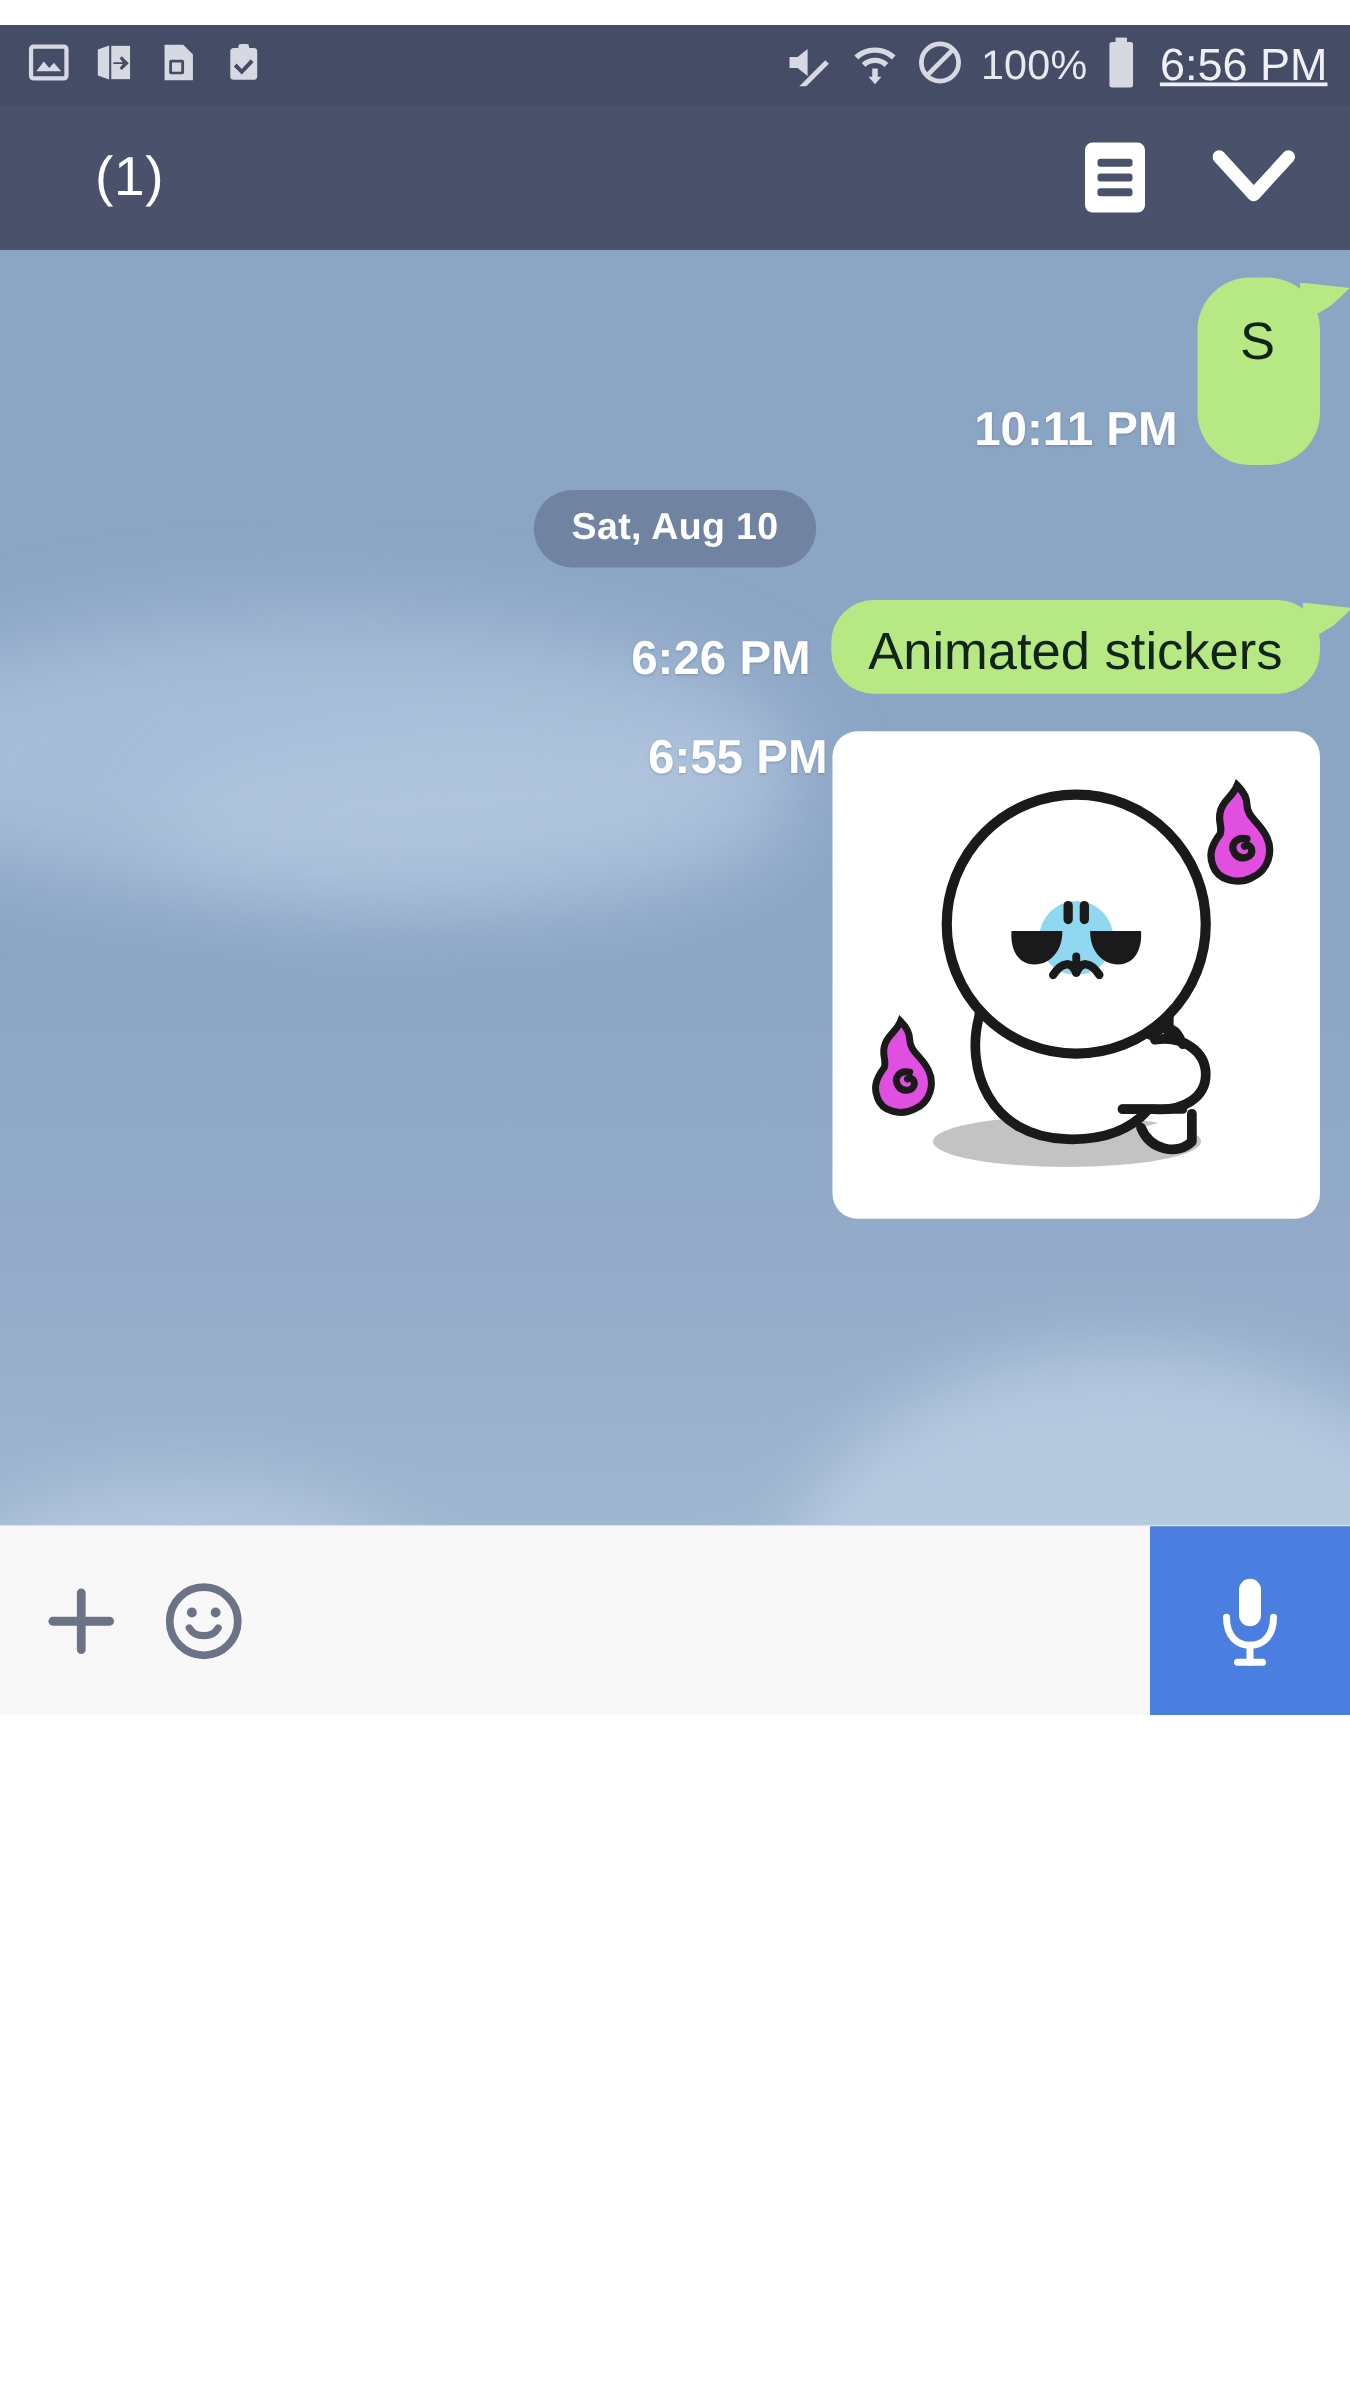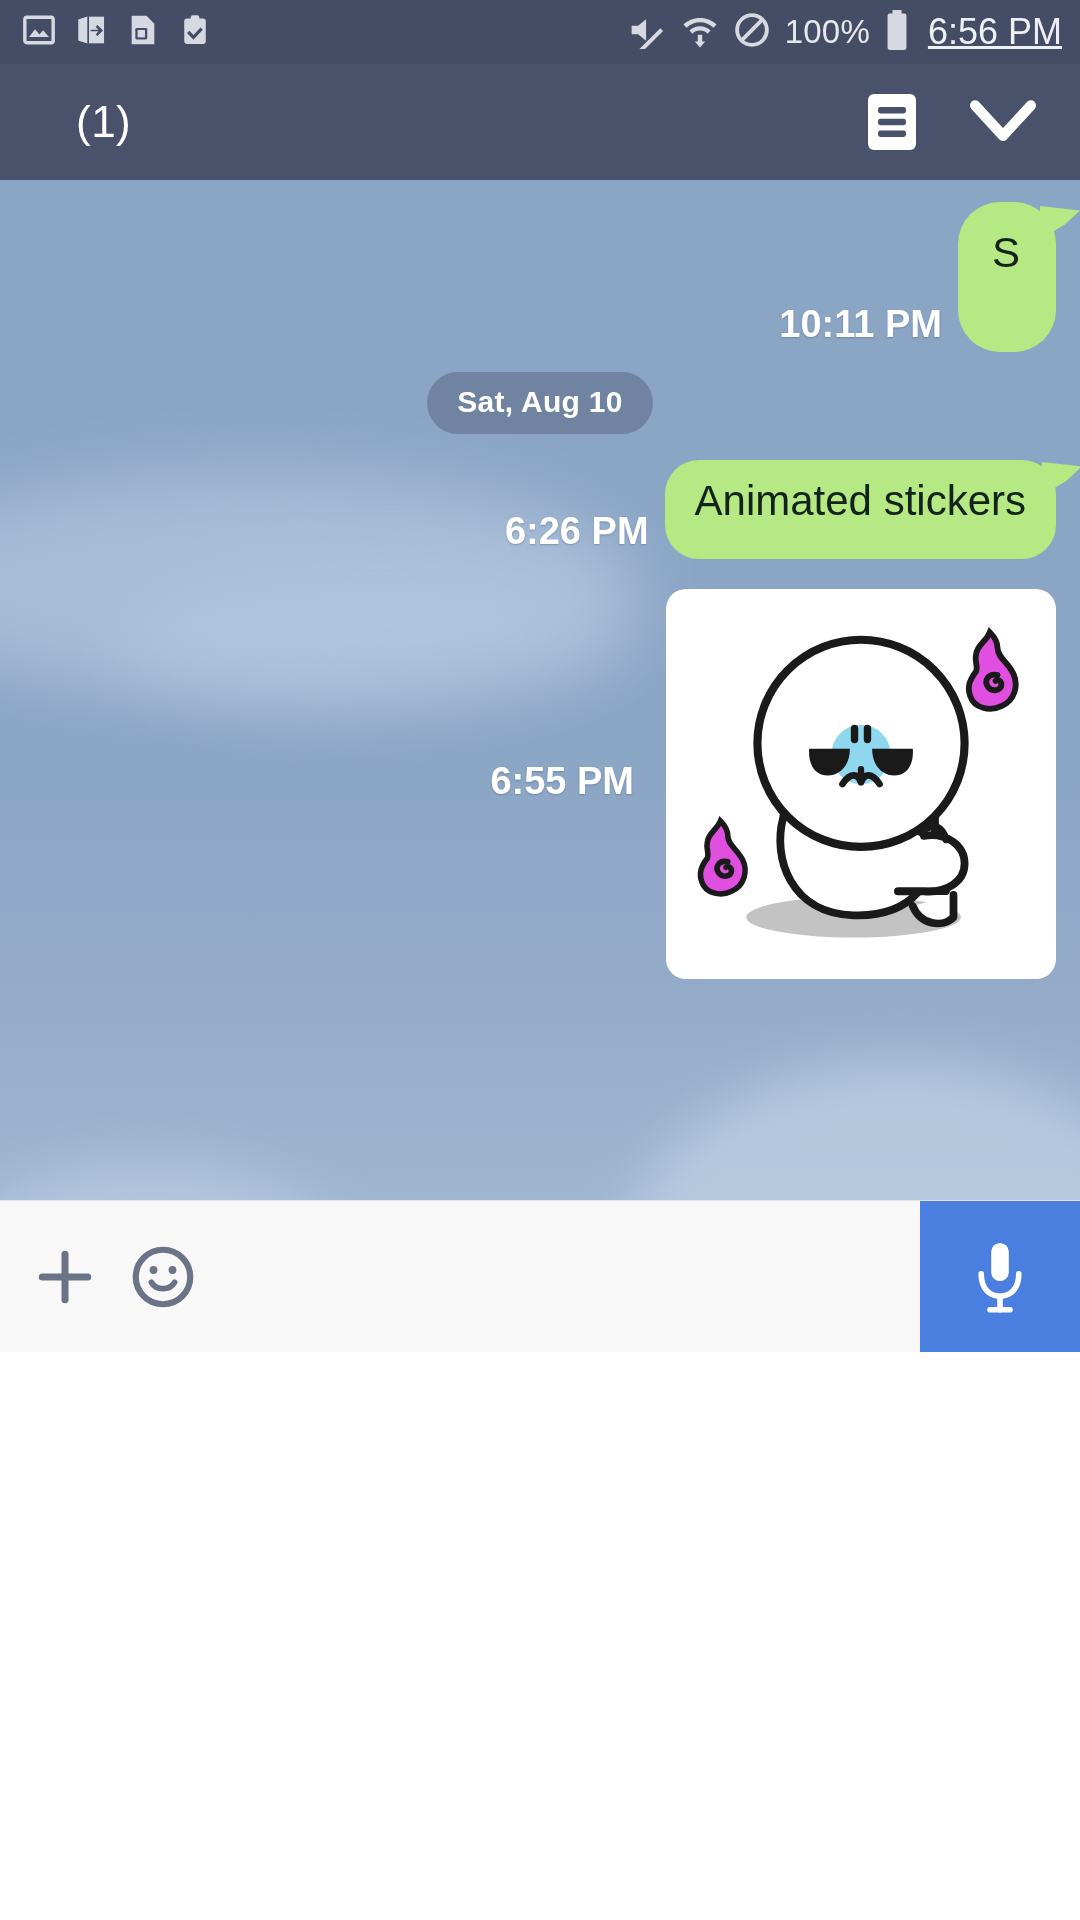--- a/index.html
+++ b/index.html
@@ -11,20 +11,21 @@
     font-family: "Liberation Sans", sans-serif;
   }
 
   #app {
     position: relative;
     width: 1080px;
     height: 1352px;
     background: #8aa4c4;
     display: flex;
     flex-direction: column;
+    margin-top: 20px;
   }
 
   
   .status-bar {
     height: 64px;
     background: #454d66;
     display: flex;
     align-items: center;
     justify-content: space-between;
     padding: 0 18px 0 22px;
@@ -150,21 +151,21 @@
     white-space: nowrap;
     padding-bottom: 6px;
     text-shadow: 0 1px 2px rgba(60,75,100,0.35);
   }
 
   .bubble {
     position: relative;
     background: #b6e884;
     color: #11231a;
     border-radius: 34px;
-    padding: 18px 30px 36px 30px;
+    padding: 18px 30px 12px 30px;
     font-size: 42px;
     line-height: 1.08;
     max-width: 700px;
     word-wrap: break-word;
   }
   
   .bubble::after {
     content: "";
     position: absolute;
     top: 2px;
@@ -184,23 +185,23 @@
     border-radius: 42px;
   }
   .bubble-short::after {
     top: 4px;
     right: -24px;
   }
 
   
   .sticker-row {
     display: flex;
-    align-items: center;
+    align-items: flex-start;
     justify-content: flex-end;
-    gap: 32px;
+    gap: 4px;
     margin-top: 30px;
   }
   .sticker-card {
     width: 390px;
     height: 390px;
     background: #ffffff;
     border-radius: 20px;
     display: flex;
     align-items: center;
     justify-content: center;

